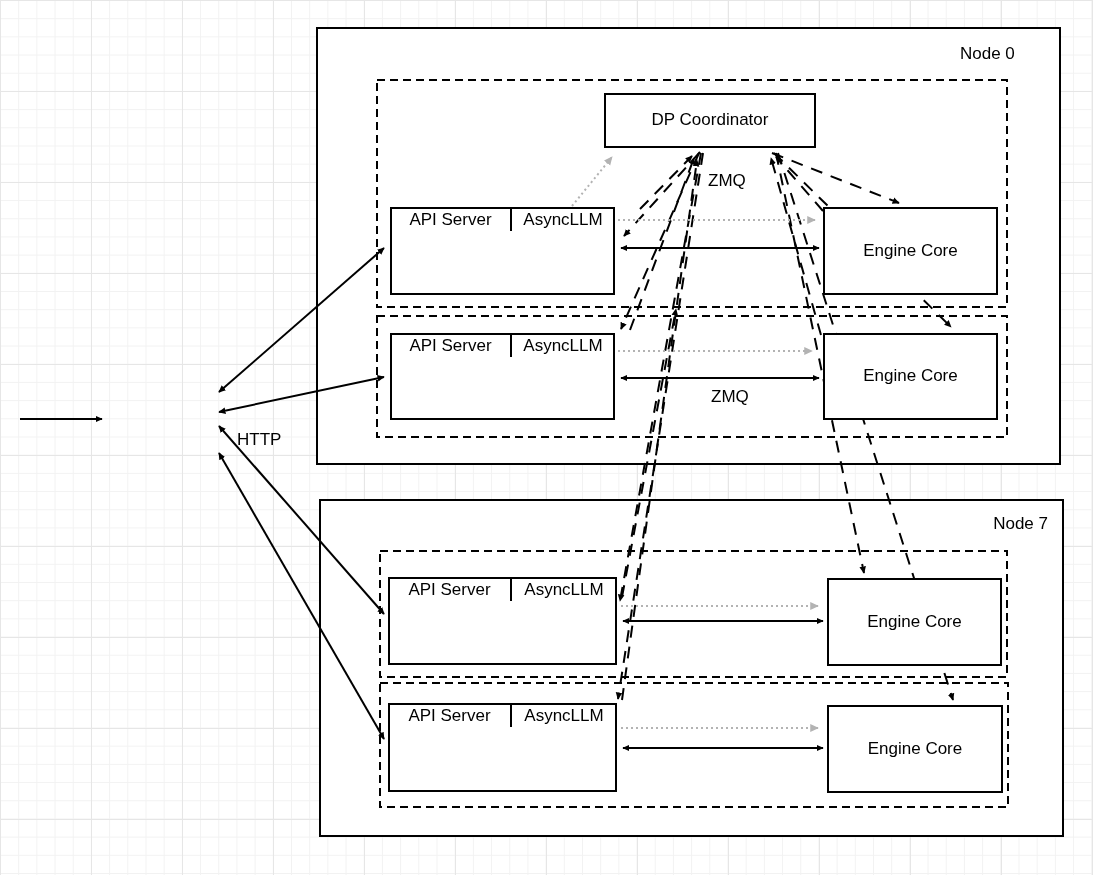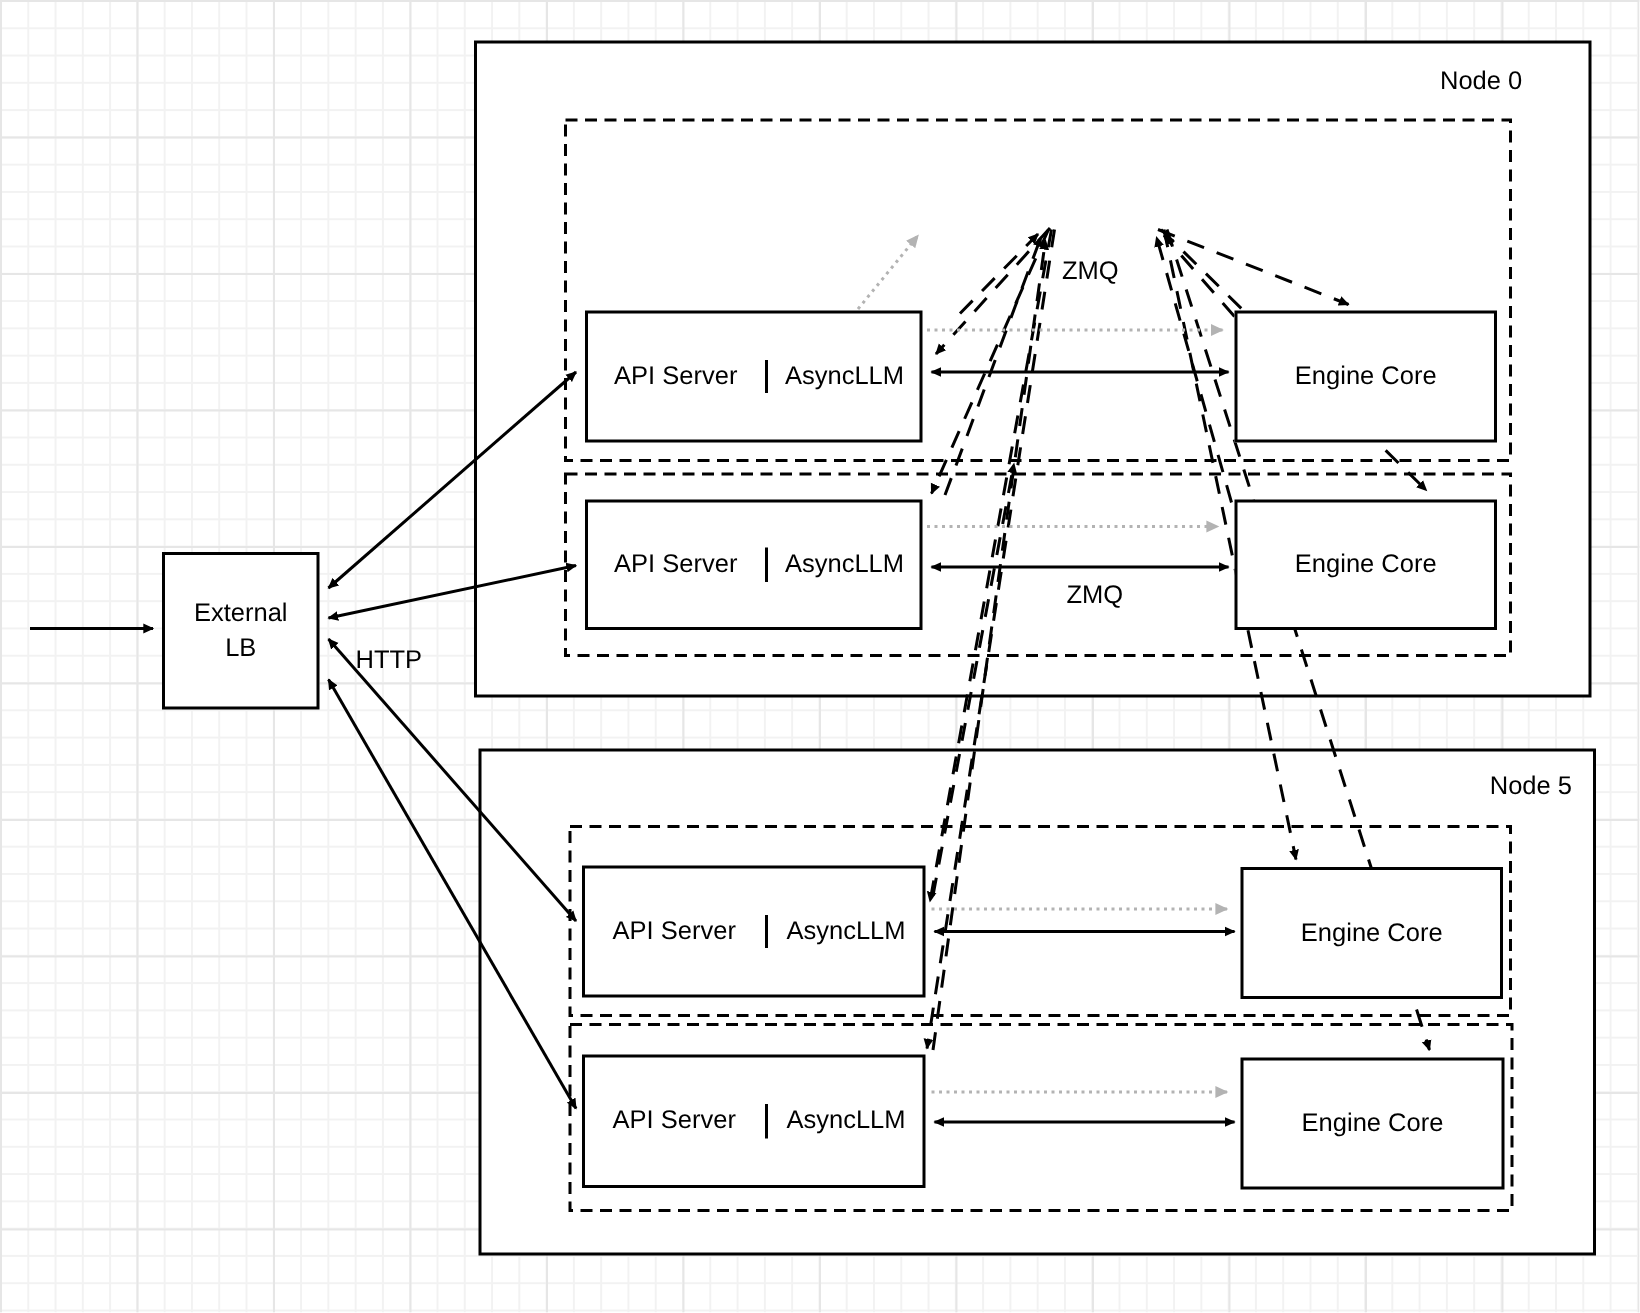--- a/index.html
+++ b/index.html
@@ -13,21 +13,21 @@
       linear-gradient(to right,#f2f2f2 1px,transparent 1px),
       linear-gradient(to bottom,#f2f2f2 1px,transparent 1px);
     background-size:91px 91px,91px 91px,18.2px 18.2px,18.2px 18.2px;
   }
   svg.layer{position:absolute;left:0;top:0;z-index:1;}
   .box{
     position:absolute;z-index:2;background:#fff;border:2px solid #000;
     display:flex;align-items:center;justify-content:center;
     font-size:17px;line-height:1.3;text-align:center;box-sizing:border-box;
   }
-  .split{display:flex;align-items:center;padding:0;}
+  .split{display:flex;align-items:flex-start;padding:0;}
   .split .cell{display:flex;align-items:center;justify-content:center;flex:none;}
   .split .cell.first{border-right:2px solid #000;}
   .lbl{position:absolute;z-index:3;font-size:17px;white-space:nowrap;}
 </style>
 </head>
 <body>
 
 <div id="stage">
 
   <svg class="layer" width="1093" height="875" viewBox="0 0 1093 875">
@@ -82,33 +82,30 @@
       <path d="M219,426 L384,614" marker-start="url(#ab)" marker-end="url(#ab)"></path>
       <path d="M219,453 L384,739" marker-start="url(#ab)" marker-end="url(#ab)"></path>
       <path d="M621,248 L819,248" marker-start="url(#ab)" marker-end="url(#ab)"></path>
       <path d="M621,378 L819,378" marker-start="url(#ab)" marker-end="url(#ab)"></path>
       <path d="M623,621 L823,621" marker-start="url(#ab)" marker-end="url(#ab)"></path>
       <path d="M623,748 L823,748" marker-start="url(#ab)" marker-end="url(#ab)"></path>
     </g>
   </svg>
 
   <div class="lbl" style="left:960;top:44px;left:960px;width:86px;text-align:left;">Node 0</div>
-  <div class="lbl" style="left:962px;top:514px;width:86px;text-align:right;">Node 5</div>
+  <div class="lbl" style="left:962px;top:514px;width:86px;text-align:right;">Node 7</div>
 
   <div class="lbl" style="left:237px;top:430px;">HTTP</div>
   <div class="lbl" style="left:708px;top:171px;">ZMQ</div>
   <div class="lbl" style="left:711px;top:387px;">ZMQ</div>
 
-  <div class="box" style="left:108px;top:368px;width:105px;height:105px;">
-    <div>
-      <div>External</div>
-      <div>LB</div>
-    </div>
+
+  <div class="box" style="left:604px;top:93px;width:212px;height:55px;">
+    <span>DP Coordinator</span>
   </div>
-
 
   <div class="box split" style="left:390px;top:207px;width:225px;height:88px;">
     <div class="cell first" style="width:119px;">
       <span>API Server</span>
     </div>
     <div class="cell" style="width:102px;">
       <span>AsyncLLM</span>
     </div>
   </div>
   <div class="box" style="left:823px;top:207px;width:175px;height:88px;">

